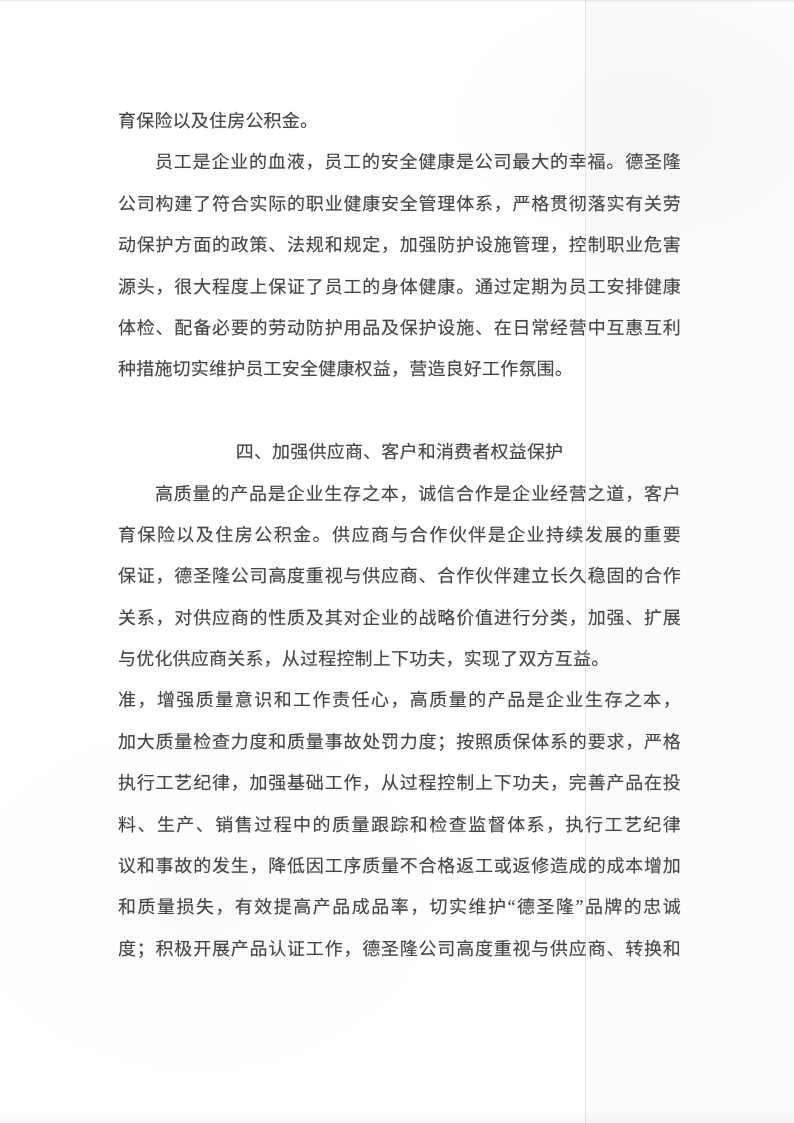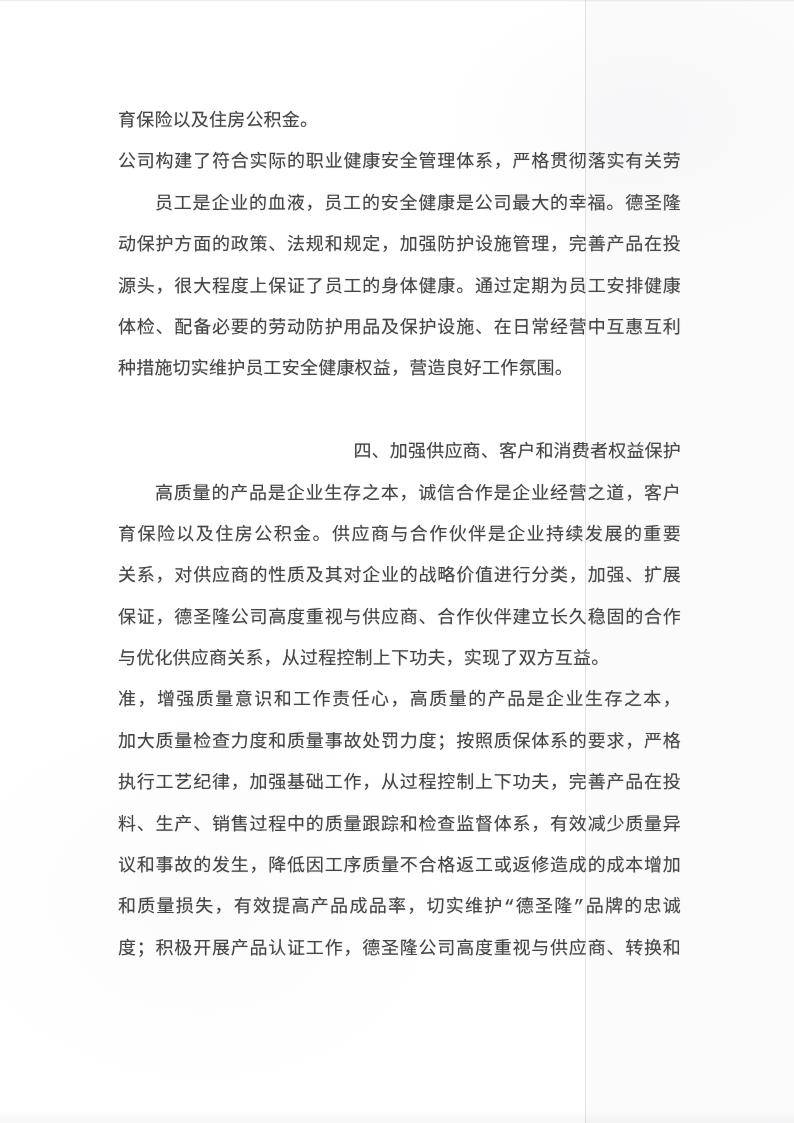--- a/index.html
+++ b/index.html
@@ -12,21 +12,21 @@
   }
   .page {
     position: absolute;
     left: 0; top: 0;
     width: 794px;
     height: 1123px;
     background:
       radial-gradient(ellipse 300px 200px at 640px 120px, rgba(160,165,175,0.05), rgba(0,0,0,0) 70%),
       radial-gradient(ellipse 400px 300px at 200px 900px, rgba(150,150,150,0.03), rgba(0,0,0,0) 70%),
       #ffffff;
-    font-family: Liberation Mono, monospace;
+    font-family: Liberation Serif, serif;
   }
   
   .scan-vline {
     position: absolute;
     top: 0;
     width: 1px;
     height: 100%;
     background: rgba(165,172,180,0.30);
     pointer-events: none;
   }
@@ -70,52 +70,52 @@
     overflow: visible;
   }
   .line.justify {
     text-align: justify;
     text-align-last: justify;
   }
   .line.left {
     text-align: left;
   }
   .line.heading {
-    text-align: right;
+    text-align: center;
   }
   .line.indent {
     text-indent: 37px;
   }
   .line.blank {
     
   }
 </style>
 </head>
 <body>
 
 <div class="page">
   <div class="text-column" id="text-column">
       <div class="line left">育保险以及住房公积金。</div>
+      <div class="line justify indent">员工是企业的血液，员工的安全健康是公司最大的幸福。德圣隆</div>
       <div class="line justify">公司构建了符合实际的职业健康安全管理体系，严格贯彻落实有关劳</div>
-      <div class="line justify indent">员工是企业的血液，员工的安全健康是公司最大的幸福。德圣隆</div>
-      <div class="line justify">动保护方面的政策、法规和规定，加强防护设施管理，完善产品在投</div>
+      <div class="line justify">动保护方面的政策、法规和规定，加强防护设施管理，控制职业危害</div>
       <div class="line justify">源头，很大程度上保证了员工的身体健康。通过定期为员工安排健康</div>
       <div class="line justify">体检、配备必要的劳动防护用品及保护设施、在日常经营中互惠互利</div>
       <div class="line left">种措施切实维护员工安全健康权益，营造良好工作氛围。</div>
       <div class="line blank"></div>
       <div class="line heading">四、加强供应商、客户和消费者权益保护</div>
       <div class="line justify indent">高质量的产品是企业生存之本，诚信合作是企业经营之道，客户</div>
       <div class="line justify">育保险以及住房公积金。供应商与合作伙伴是企业持续发展的重要</div>
+      <div class="line justify">保证，德圣隆公司高度重视与供应商、合作伙伴建立长久稳固的合作</div>
       <div class="line justify">关系，对供应商的性质及其对企业的战略价值进行分类，加强、扩展</div>
-      <div class="line justify">保证，德圣隆公司高度重视与供应商、合作伙伴建立长久稳固的合作</div>
       <div class="line left">与优化供应商关系，从过程控制上下功夫，实现了双方互益。</div>
       <div class="line justify">准，增强质量意识和工作责任心，高质量的产品是企业生存之本，</div>
       <div class="line justify">加大质量检查力度和质量事故处罚力度；按照质保体系的要求，严格</div>
       <div class="line justify">执行工艺纪律，加强基础工作，从过程控制上下功夫，完善产品在投</div>
-      <div class="line justify">料、生产、销售过程中的质量跟踪和检查监督体系，有效减少质量异</div>
+      <div class="line justify">料、生产、销售过程中的质量跟踪和检查监督体系，执行工艺纪律</div>
       <div class="line justify">议和事故的发生，降低因工序质量不合格返工或返修造成的成本增加</div>
       <div class="line justify">和质量损失，有效提高产品成品率，切实维护“德圣隆”品牌的忠诚</div>
       <div class="line justify">度；积极开展产品认证工作，德圣隆公司高度重视与供应商、转换和</div>
     </div>
   <div class="scan-vline" id="scan-vline" style="left: 585px;"></div>
   <div class="scan-rband" id="scan-rband" style="left: 585px; width: 209px;"></div>
   <div class="scan-topedge"></div>
   <div class="scan-bottomedge"></div>
 </div>
 

